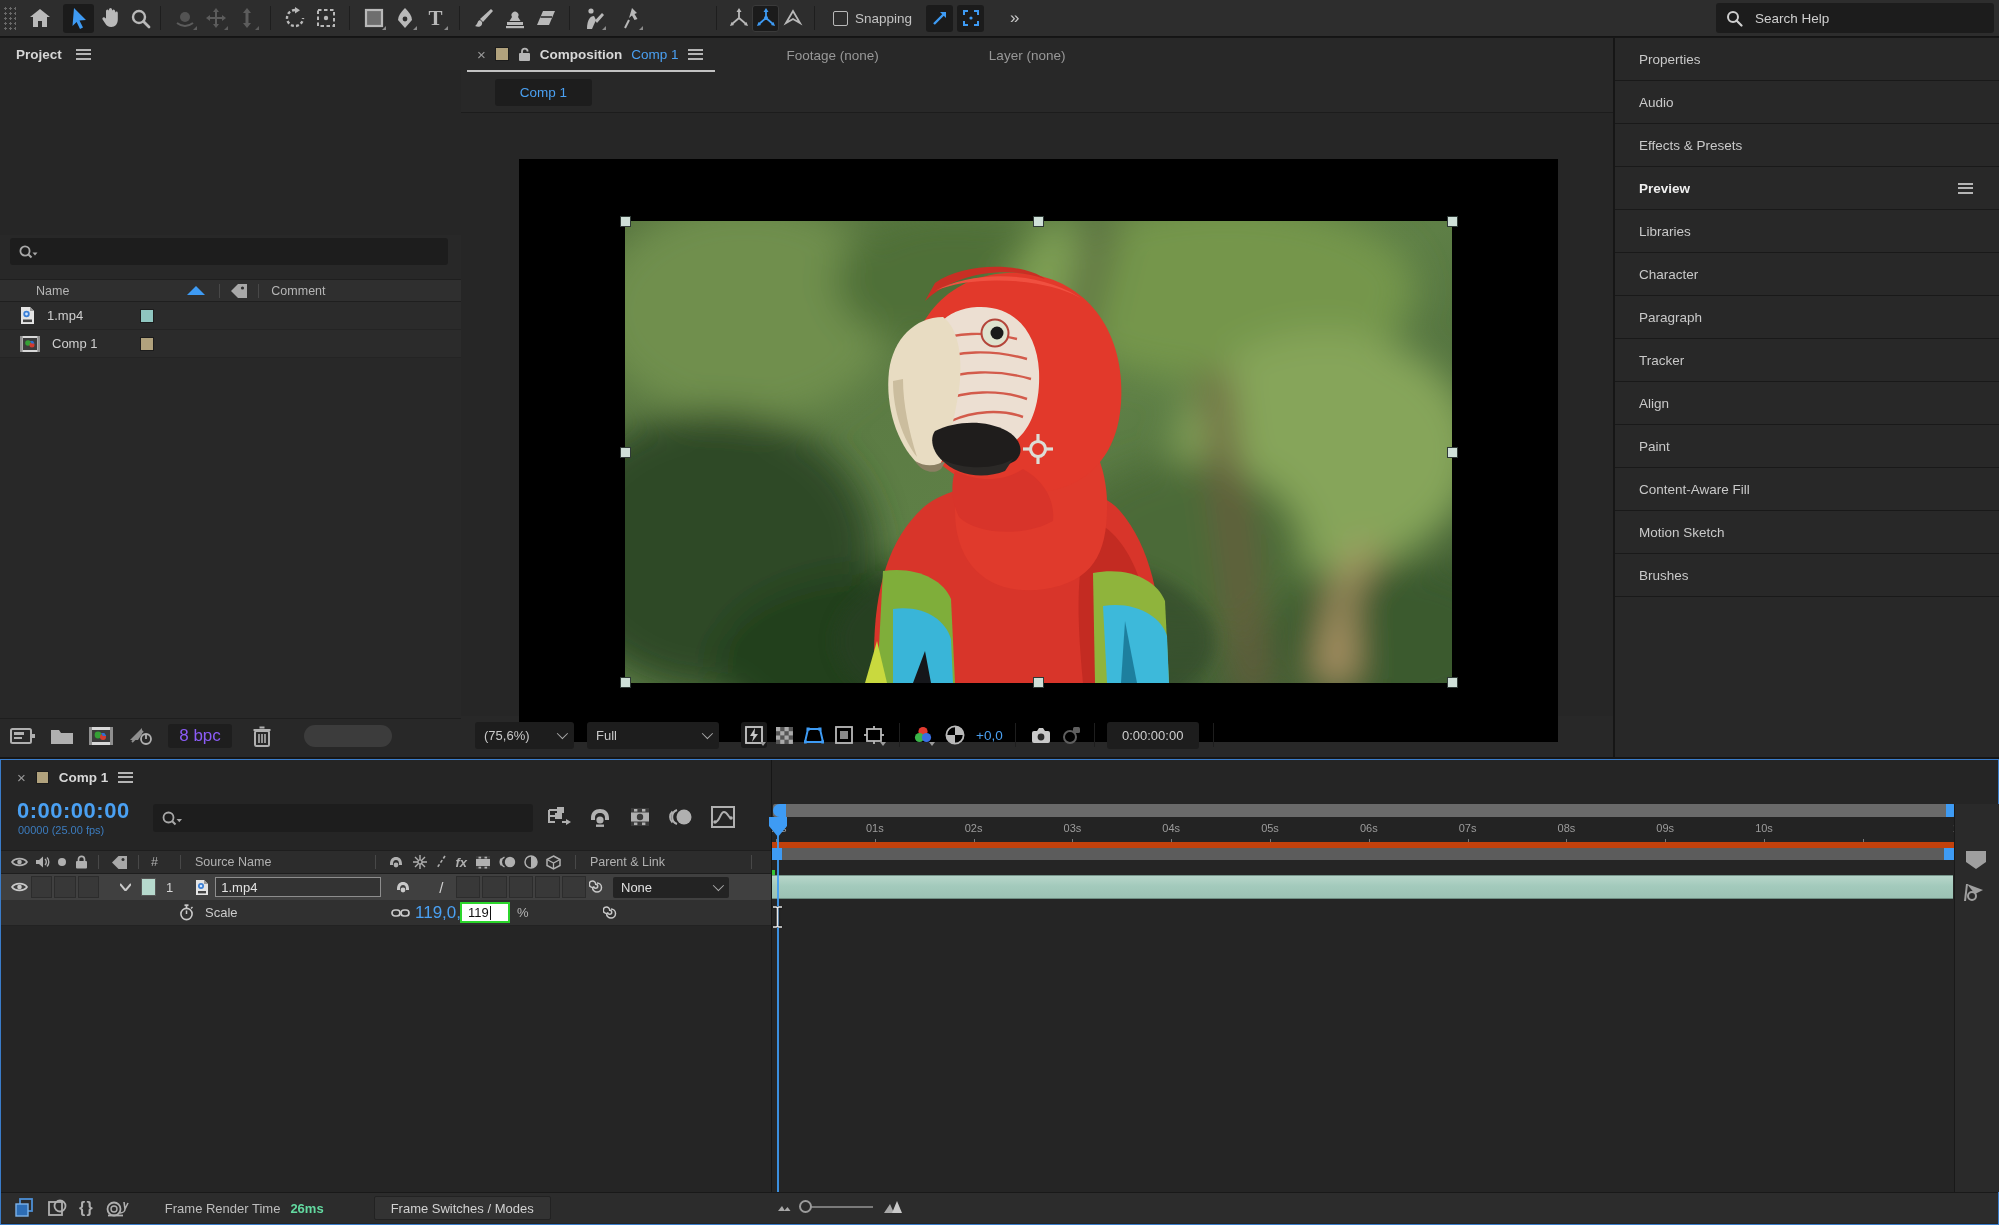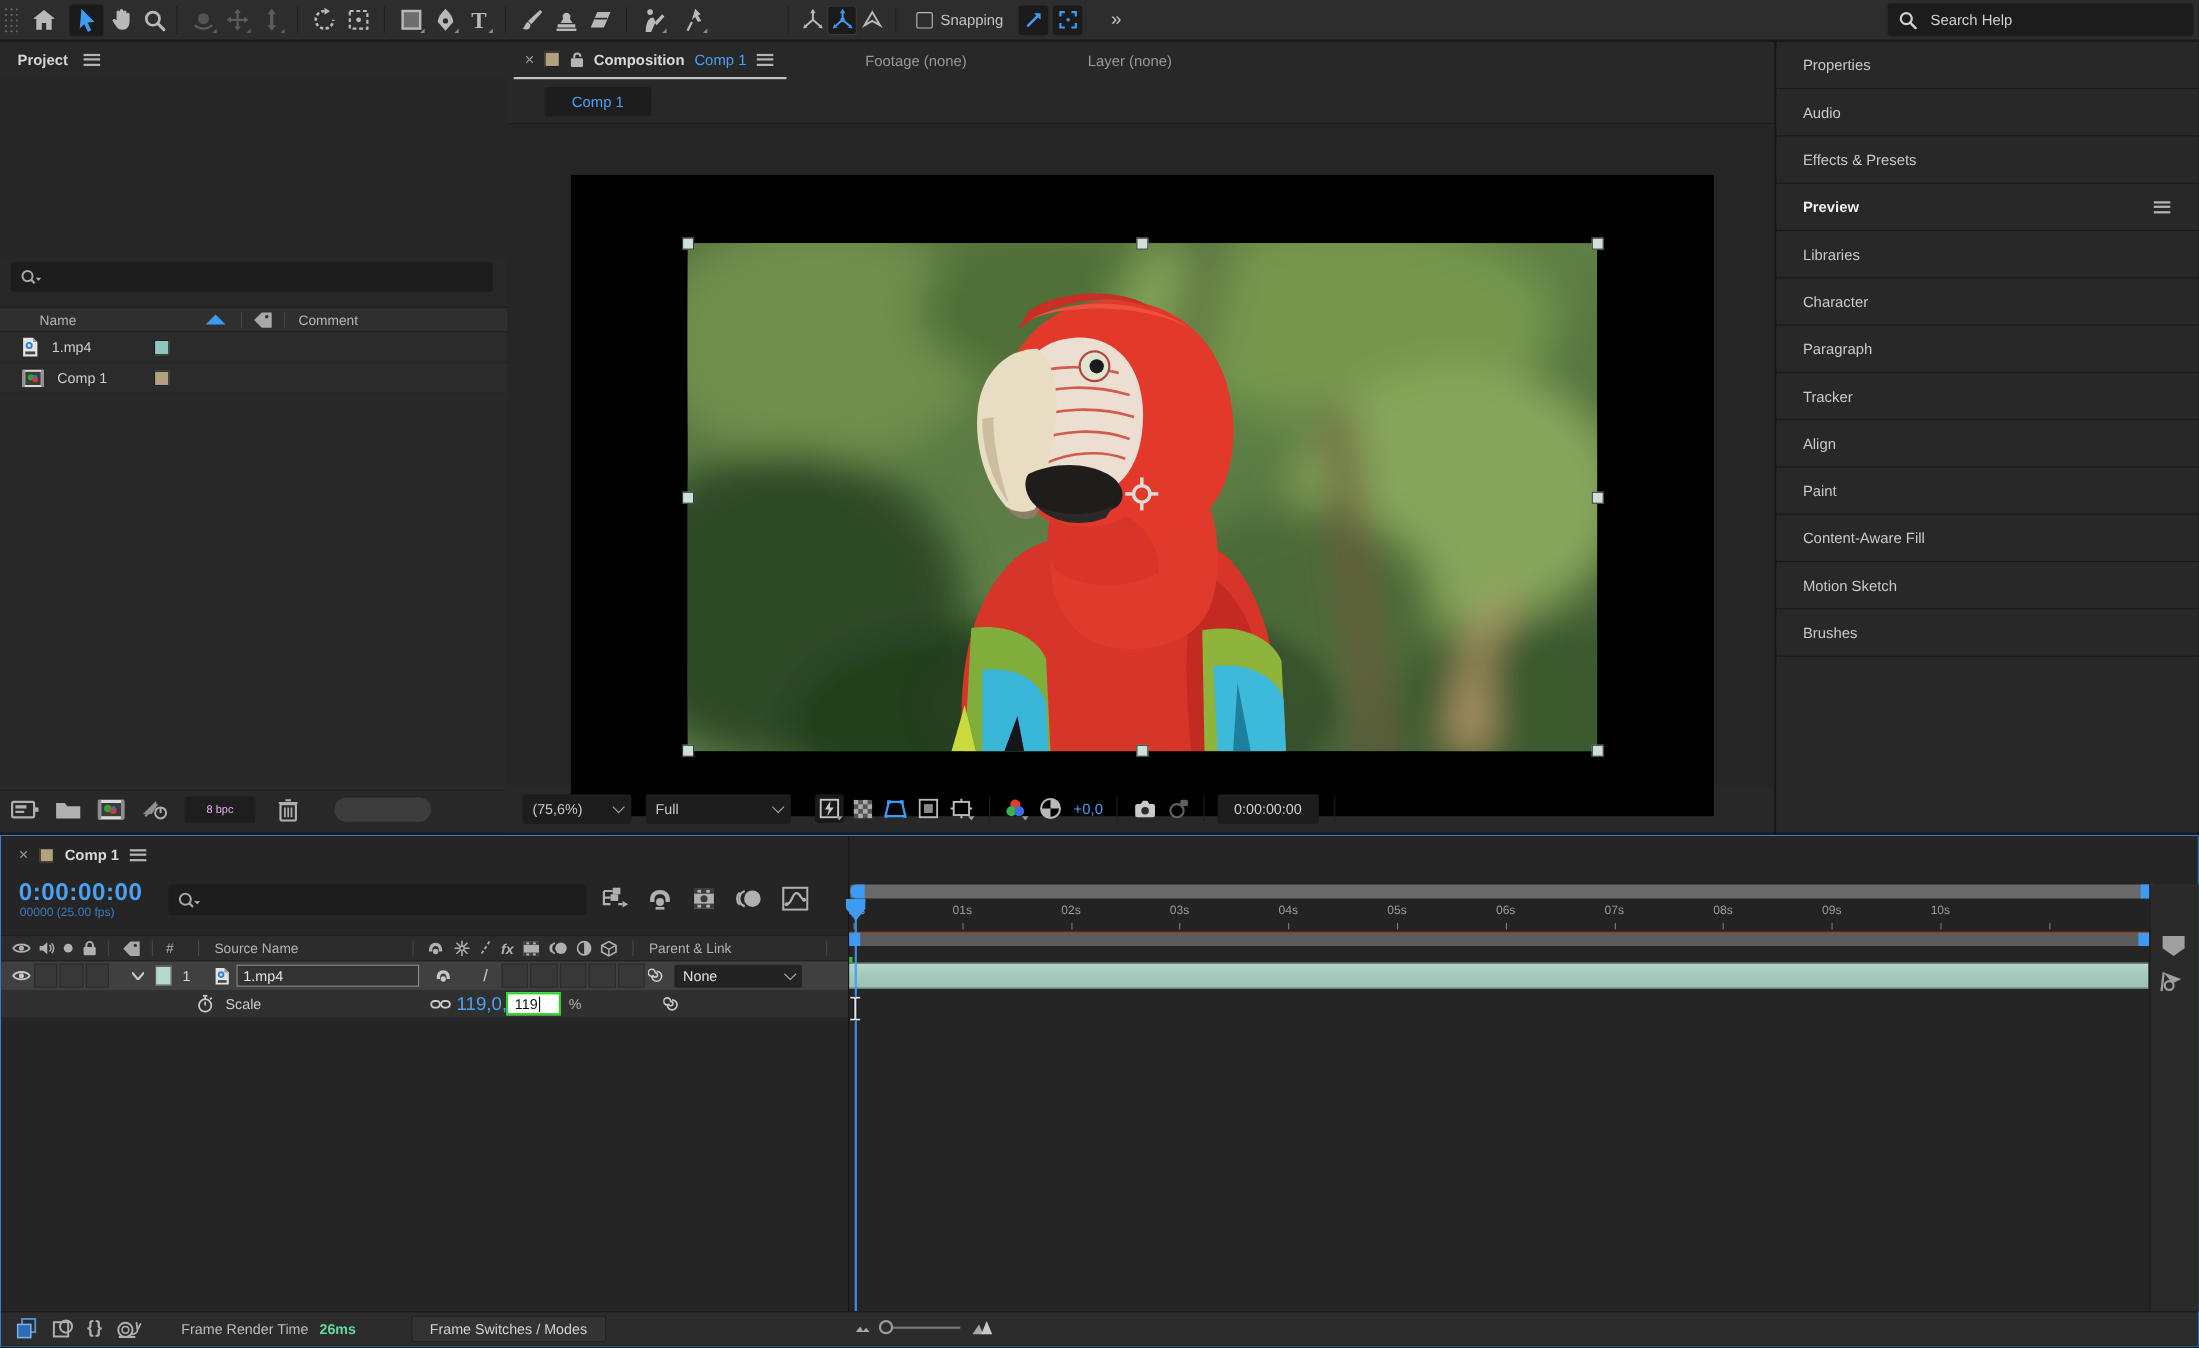--- a/index.html
+++ b/index.html
@@ -46,21 +46,21 @@
   .pp-title { color:#d6d6d6; font-weight:700; font-size:13.5px; }
   .burger { width:15px; height:11px; border-top:2px solid #b5b5b5; border-bottom:2px solid #b5b5b5; position:relative; }
   .burger:before { content:""; position:absolute; left:0; right:0; top:2.5px; height:2px; background:#b5b5b5; }
   .pp-search { position:absolute; left:10px; top:200px; width:438px; height:27px; background:#1d1d1d; border-radius:3px; display:flex; align-items:center; padding-left:8px; }
   .pp-cols { position:absolute; left:0; top:241px; width:100%; height:23px; background:#2f2f2f; border-top:1px solid #1f1f1f; border-bottom:1px solid #1f1f1f; display:flex; align-items:center; font-size:12.5px; color:#b5b5b5; }
   .col-sep { width:1px; height:14px; background:#484848; }
   .sort-tri { width:0; height:0; border-left:9px solid transparent; border-right:9px solid transparent; border-bottom:9px solid var(--accent); }
   .pp-row { position:absolute; left:0; width:100%; height:28px; display:flex; align-items:center; border-bottom:1px solid #242424; background:#2b2b2b; font-size:13px; color:#cfcfcf; }
   .swatch { width:14px; height:14px; border:1px solid #1c1c1c; }
   .pp-bottom { position:absolute; left:0; bottom:4px; width:100%; height:35px; border-top:1px solid #1e1e1e; display:flex; align-items:center; gap:14px; padding-left:10px; }
-  .bpc-box { width:64px; height:24px; background:#1e1e1e; border-radius:3px; color:#f0abfc; display:flex; align-items:center; justify-content:center; font-size:10px; }
+  .bpc-box { width:64px; height:24px; background:#1e1e1e; border-radius:3px; color:#8b5cf6; display:flex; align-items:center; justify-content:center; font-size:17px; }
   .pill { width:88px; height:22px; background:#3c3c3c; border-radius:11px; }
 
   
   .cp-tabs { position:absolute; left:0; top:0; width:100%; height:34px; display:flex; align-items:center; }
   .cp-tab-active { display:flex; align-items:center; gap:9px; height:34px; padding:0 12px 0 10px; border-bottom:2px solid #c2c2c2; }
   .cp-tab-ghost { display:flex; align-items:center; height:34px; color:#989898; font-size:13.5px; }
   .blue-doc { color:var(--accent-text); }
   .crumb { position:absolute; left:34px; top:41px; width:97px; height:27px; background:#1d1d1d; border-radius:3px; color:var(--accent-text); display:flex; align-items:center; justify-content:center; font-size:13.5px; }
   .crumb-line { position:absolute; left:0; top:74px; width:100%; height:1px; background:#1c1c1c; }
   .viewer { position:absolute; left:0; top:75px; width:100%; height:603px; background:#262626; }
@@ -83,21 +83,21 @@
   .tl-tab { position:absolute; left:0; top:2px; height:30px; display:flex; align-items:center; gap:10px; padding-left:16px; }
   .tl-time { position:absolute; left:16px; top:38px; color:var(--accent-text); font-size:22px; font-weight:700; letter-spacing:0.5px; }
   .tl-frames { position:absolute; left:17px; top:64px; color:#3c7cbe; font-size:11px; }
   .tl-search { position:absolute; left:152px; top:44px; width:380px; height:28px; background:#1d1d1d; border-radius:3px; display:flex; align-items:center; padding-left:8px; }
   .tl-btns { position:absolute; left:544px; top:46px; display:flex; align-items:center; gap:18px; }
   .tl-vline { position:absolute; left:770px; top:0; width:1px; height:432px; background:#161616; }
   .hscroll { position:absolute; left:772px; top:44px; width:1186px; height:13px; background:#6a6a6a; border-radius:2px; }
   .hscroll .cap { position:absolute; top:0; width:13px; height:13px; background:var(--accent); }
   .hscroll .cap.l { left:0; border-radius:7px 0 0 7px; }
   .hscroll .cap.r { right:0; border-radius:0 7px 7px 0; }
-  .ruler { position:absolute; left:771px; top:57px; width:1182px; height:31px; background:#232323; border-bottom:1px solid #c2410c; overflow:hidden; }
+  .ruler { position:absolute; left:771px; top:57px; width:1182px; height:31px; background:#232323; border-bottom:6px solid #c2410c; overflow:hidden; }
   .r-lab { position:absolute; top:5px; font-size:11px; color:#9c9c9c; transform:translateX(-50%); }
   .r-tick { position:absolute; top:22px; width:1px; height:6px; background:#7a7a7a; }
   .workarea { position:absolute; left:771px; top:88px; width:1182px; height:12px; background:#5c5c5c; }
   .workarea .cap { position:absolute; top:0; width:10px; height:12px; background:var(--accent); }
   .tl-colhead { position:absolute; left:0; top:90px; width:770px; height:24px; background:#2c2c2c; border-top:1px solid #1e1e1e; border-bottom:1px solid #1e1e1e; display:flex; align-items:center; font-size:12.5px; color:#b2b2b2; }
   .layer-row { position:absolute; left:0; top:114px; width:770px; height:26px; background:#404040; display:flex; align-items:center; }
   .prop-row { position:absolute; left:0; top:140px; width:770px; height:26px; background:#303030; display:flex; align-items:center; border-bottom:1px solid #222; }
   .name-box { width:166px; height:20px; border:1px solid #8d8d8d; background:#333; display:flex; align-items:center; padding-left:5px; color:#e3e3e3; font-size:13px; }
   .parent-dd { width:116px; height:21px; background:#232323; border-radius:2px; display:flex; align-items:center; justify-content:space-between; padding:0 8px; color:#e0e0e0; font-size:13px; }
   .layer-bar { position:absolute; left:771px; top:115px; width:1181px; height:24px; background:linear-gradient(#b7d6ca,#a3cabc 45%,#9cc2b4); border-top:1px solid #77958a; border-bottom:1px solid #6e8c81; }

